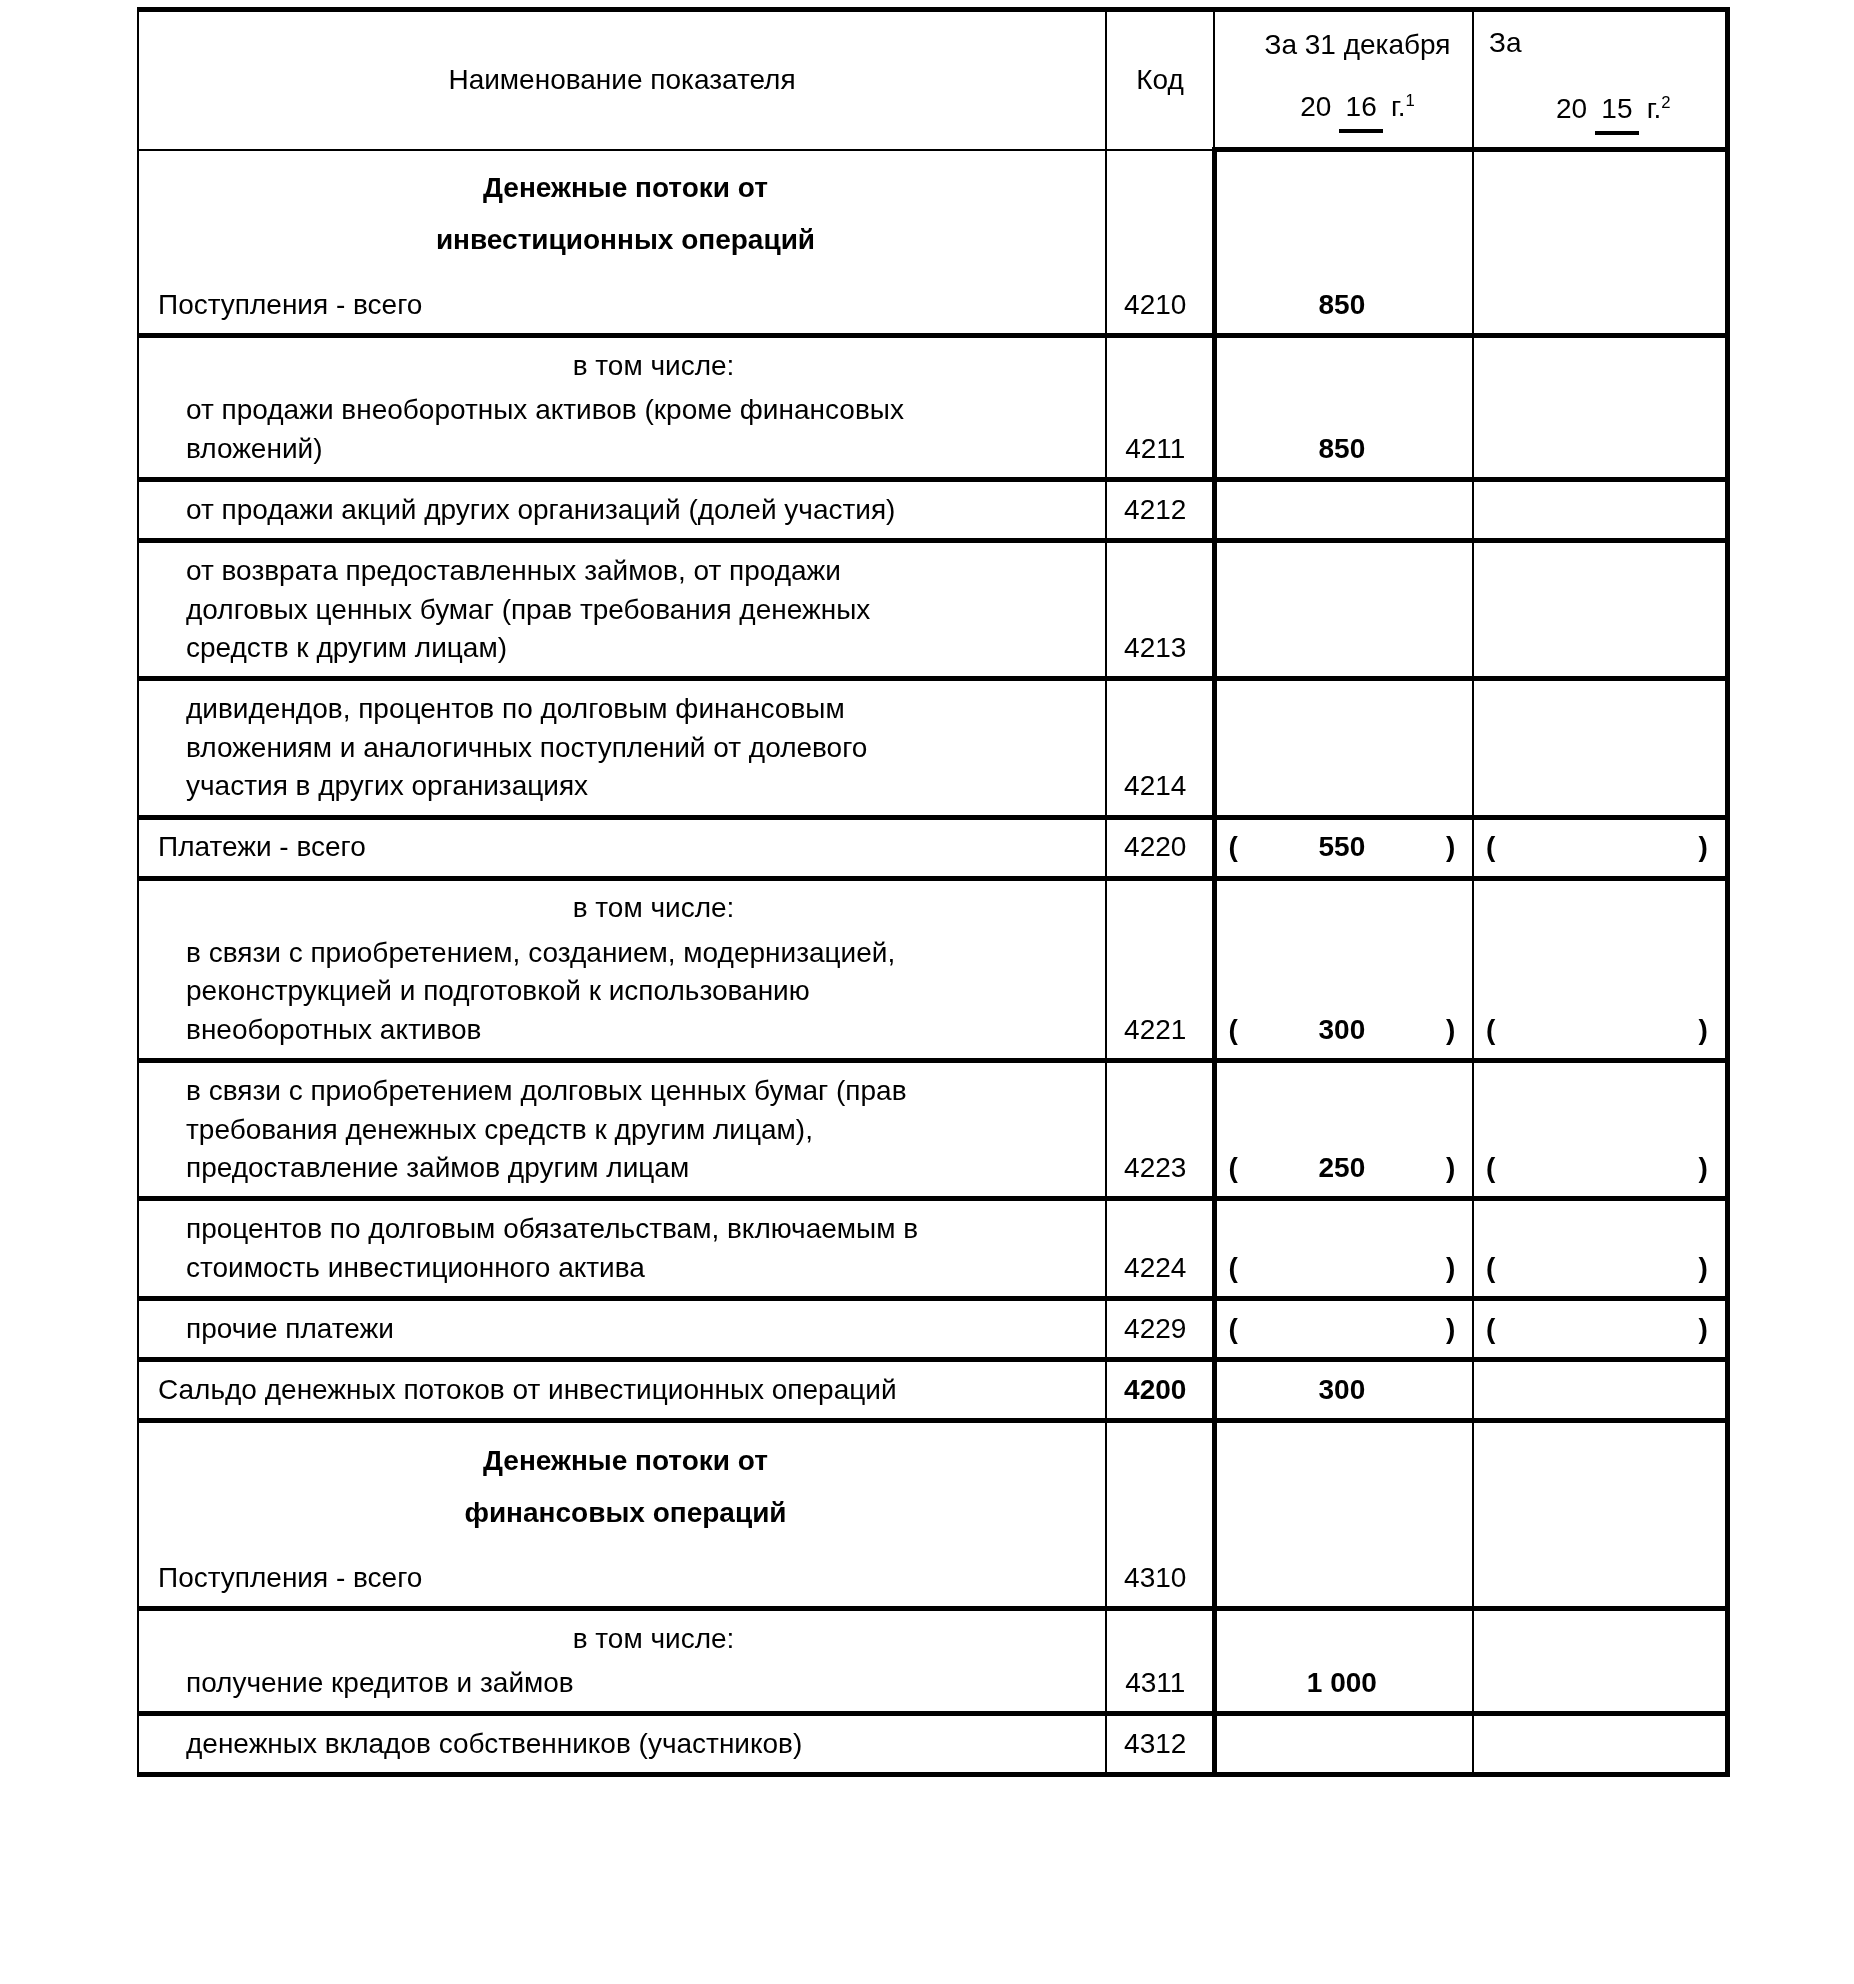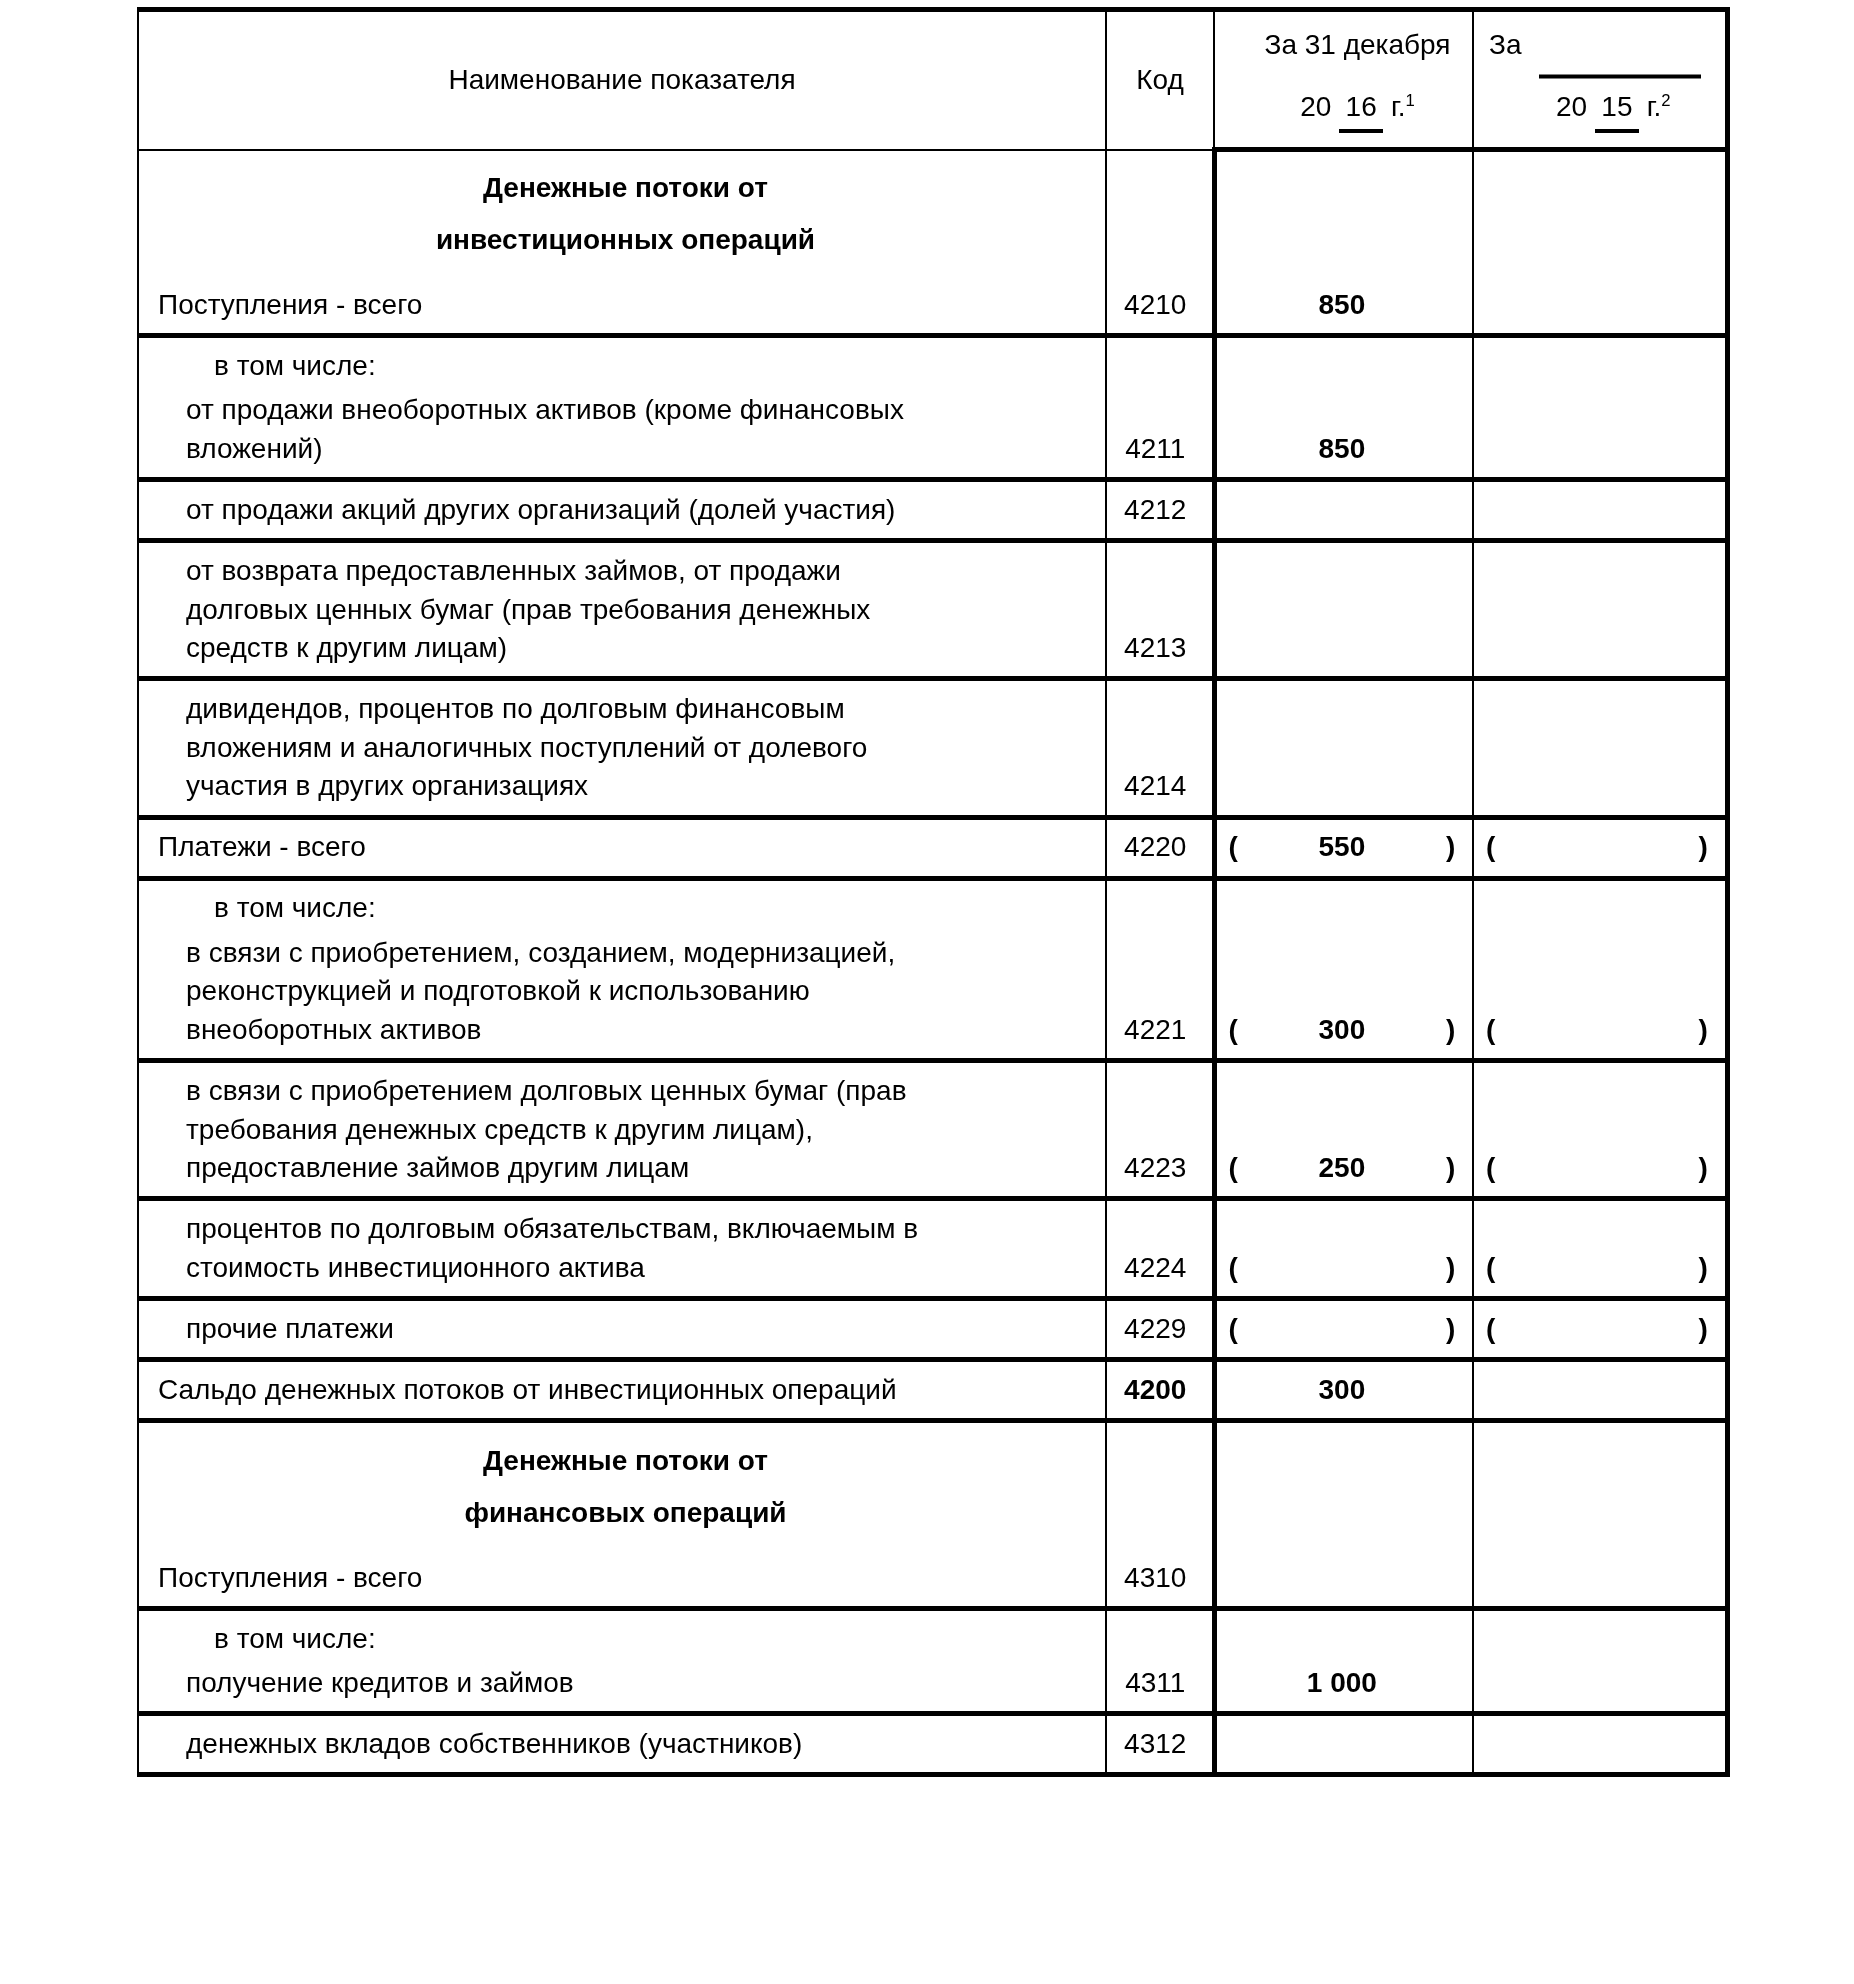--- a/index.html
+++ b/index.html
@@ -44,21 +44,21 @@
     vertical-align: middle;
     padding: 0;
     border-left: 2.4px solid #000;
     border-bottom: 2.4px solid #000;
   }
   thead th:first-child { border-left: none; }
   thead th.th-p1, thead th.th-p2 { border-bottom: 5.2px solid #000; }
 
   .p-wrap { display: flex; flex-direction: column; justify-content: center; gap: 23px; }
   .p-line1, .p-line2 { text-align: center; padding-left: 28px; }
-  .za-row { display: flex; align-items: flex-end; text-align: left; padding: 0 24px 0 15px; }
+  .za-row { display: flex; align-items: flex-start; text-align: left; padding: 0 24px 0 15px; flex-direction: column; }
   .blank-line { flex: 1; border-bottom: 4.8px solid #000; margin-left: 18px; transform: translateY(13.5px); height: 0.8em; }
   .yr { display: inline-block; border-bottom: 4.4px solid #000; padding: 0 6.4px 3.2px; }
   sup { font-size: 16.7px; vertical-align: super; line-height: 0; }
 
   tbody td {
     vertical-align: bottom;
     border-bottom: 5.2px solid #000;
     padding: 8.7px 8px 8.7px 0;
   }
   td.cell-name { padding-left: 19px; padding-right: 12px; }
@@ -66,21 +66,21 @@
   td.cell-v1   { border-left: 5.2px solid #000; }
   td.cell-v2   { border-left: 2.4px solid #000; }
 
   .section-title {
     font-weight: bold;
     text-align: center;
     white-space: pre-line;
     line-height: 1.85;
     margin: 3.2px 0 20px 0;
   }
-  .incl-label { padding-left: 56px; margin-bottom: 5.6px; }
+  .incl-label { padding-left: 56px; margin-bottom: 5.6px; text-align: center; }
   .row-label  { white-space: pre-line; }
   .lbl-top { padding-left: 0; }
   .lbl-sub { padding-left: 28px; }
 
   .val-flex {
     display: flex;
     justify-content: space-between;
     align-items: flex-end;
     padding: 0 8.7px 0 12px;
     font-weight: bold;

